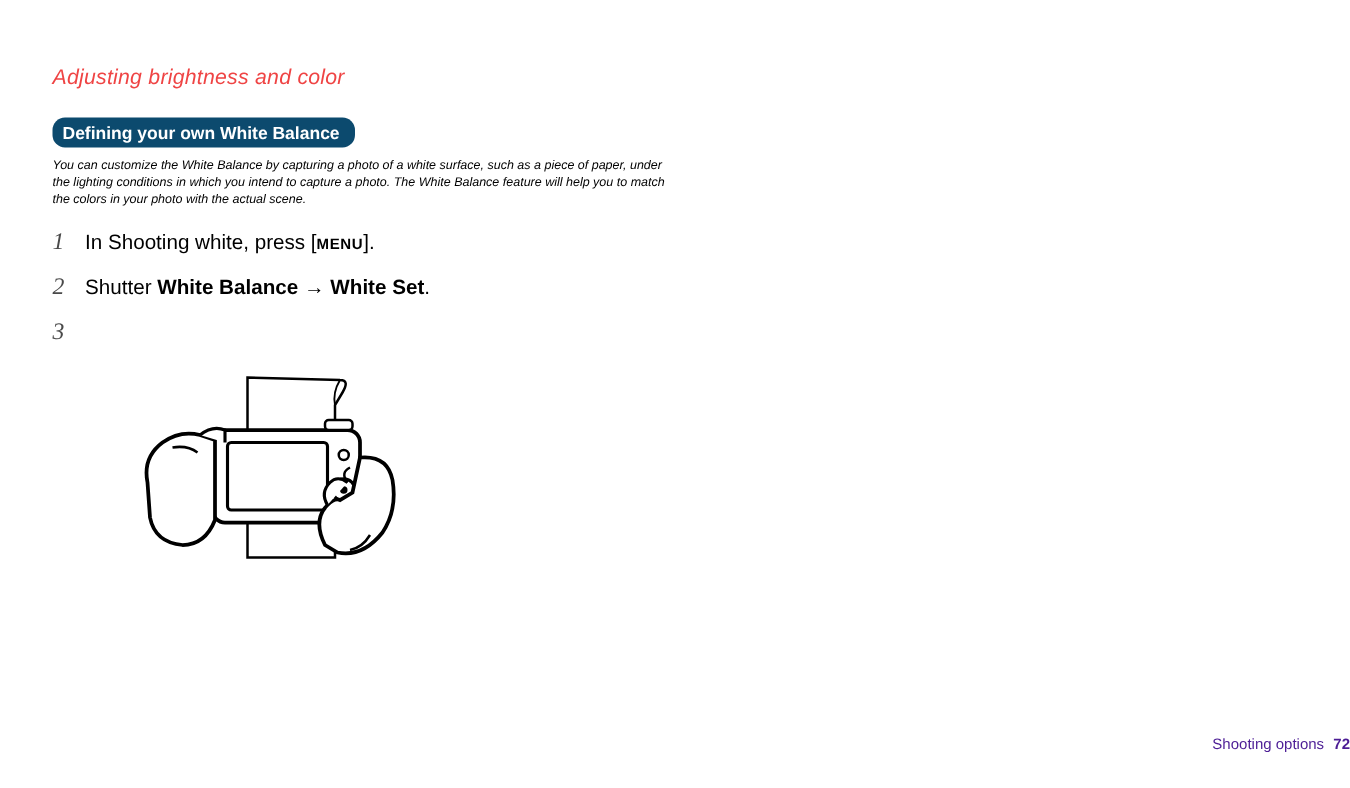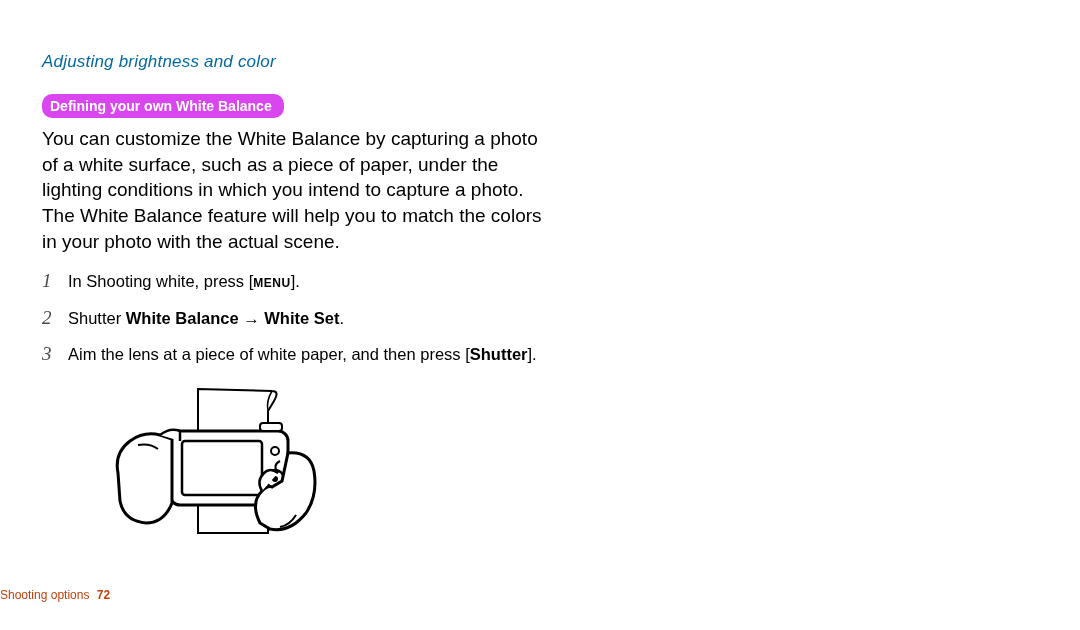--- a/index.html
+++ b/index.html
@@ -14,41 +14,42 @@
   }
   .page {
     padding: 52px 42px 0 42px;
     box-sizing: border-box;
     width: 100%;
     height: 100%;
     position: relative;
   }
   .breadcrumb {
     font-size: 17px;
-    color: #0369a1;
+    color: #ef4444;
     font-style: italic;
     font-weight: 400;
     letter-spacing: 0.2px;
     margin-bottom: 22px;
   }
   .sub-badge {
     display: inline-block;
-    background: #d946ef;
+    background: #0c4a6e;
     color: #fff;
     font-size: 14px;
     font-weight: 700;
     padding: 4px 12px 4px 8px;
     border-radius: 10px;
     margin-bottom: 8px;
   }
   .intro {
-    font-size: 19px;
+    font-size: 10px;
     line-height: 1.35;
     max-width: 500px;
     margin-bottom: 12px;
+    font-style: italic;
   }
   ol.steps {
     list-style: none;
     padding: 0;
     margin: 12px 0 0 0;
     counter-reset: step;
   }
   ol.steps li {
     counter-increment: step;
     font-size: 16.5px;
@@ -75,23 +76,23 @@
   }
   .bold { font-weight: 700; text-align: right; }
   .illustration {
     margin: 14px 0 0 68px;
   }
   .footer {
     position: absolute;
     bottom: 28px;
     left: 0;
     right: 0;
-    text-align: left;
+    text-align: right;
     font-size: 12px;
-    color: #c2410c;
+    color: #4c1d95;
   }
   .footer .pgnum { font-weight: 700; margin-left: 4px;}
 </style>
 </head>
 <body>
 
 <div class="page">
 
   <div class="breadcrumb">Adjusting brightness and color</div>
 
@@ -107,23 +108,20 @@
       </span>
     </li>
     <li>
       <span class="num">2</span>
       <span>
         <span>Shutter </span><span class="bold">White Balance</span><span> → </span><span class="bold">White Set</span><span>.</span>
       </span>
     </li>
     <li>
       <span class="num">3</span>
-      <span>
-        <span>Aim the lens at a piece of white paper, and then press [</span><span class="bold">Shutter</span><span>].</span>
-      </span>
     </li>
   </ol>
 
   <div class="illustration">
     <svg width="210" height="170" viewBox="0 0 210 170">
 
       <path d="M 88 6 L 162 8 Q 170 8 164 18 L 158 28 L 158 150 L 88 150 Z" fill="#fff" stroke="#000" stroke-width="2"></path>
       <path d="M 162 8 Q 156 18 158 28" fill="none" stroke="#000" stroke-width="1.5"></path>
 
       <rect x="60" y="48" width="118" height="74" rx="10" fill="#fff" stroke="#000" stroke-width="3"></rect>

